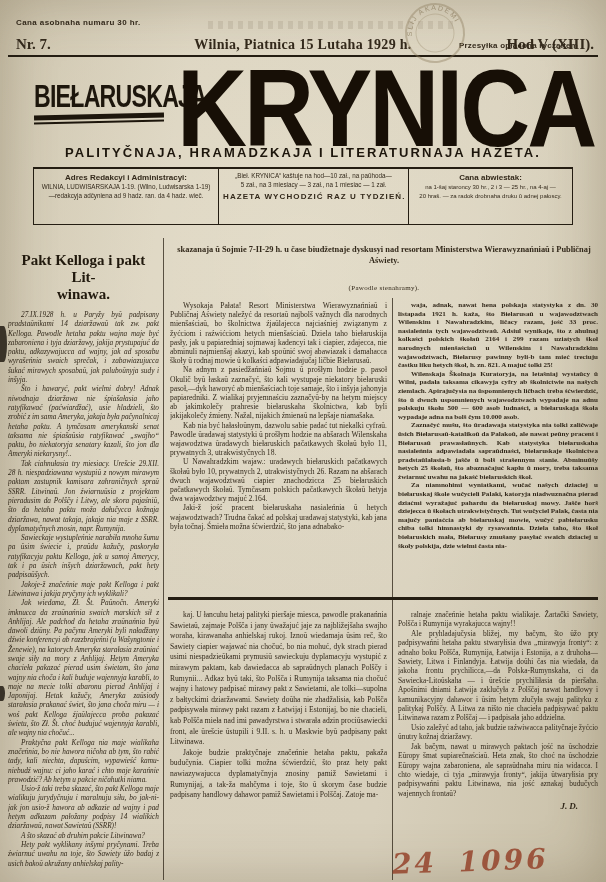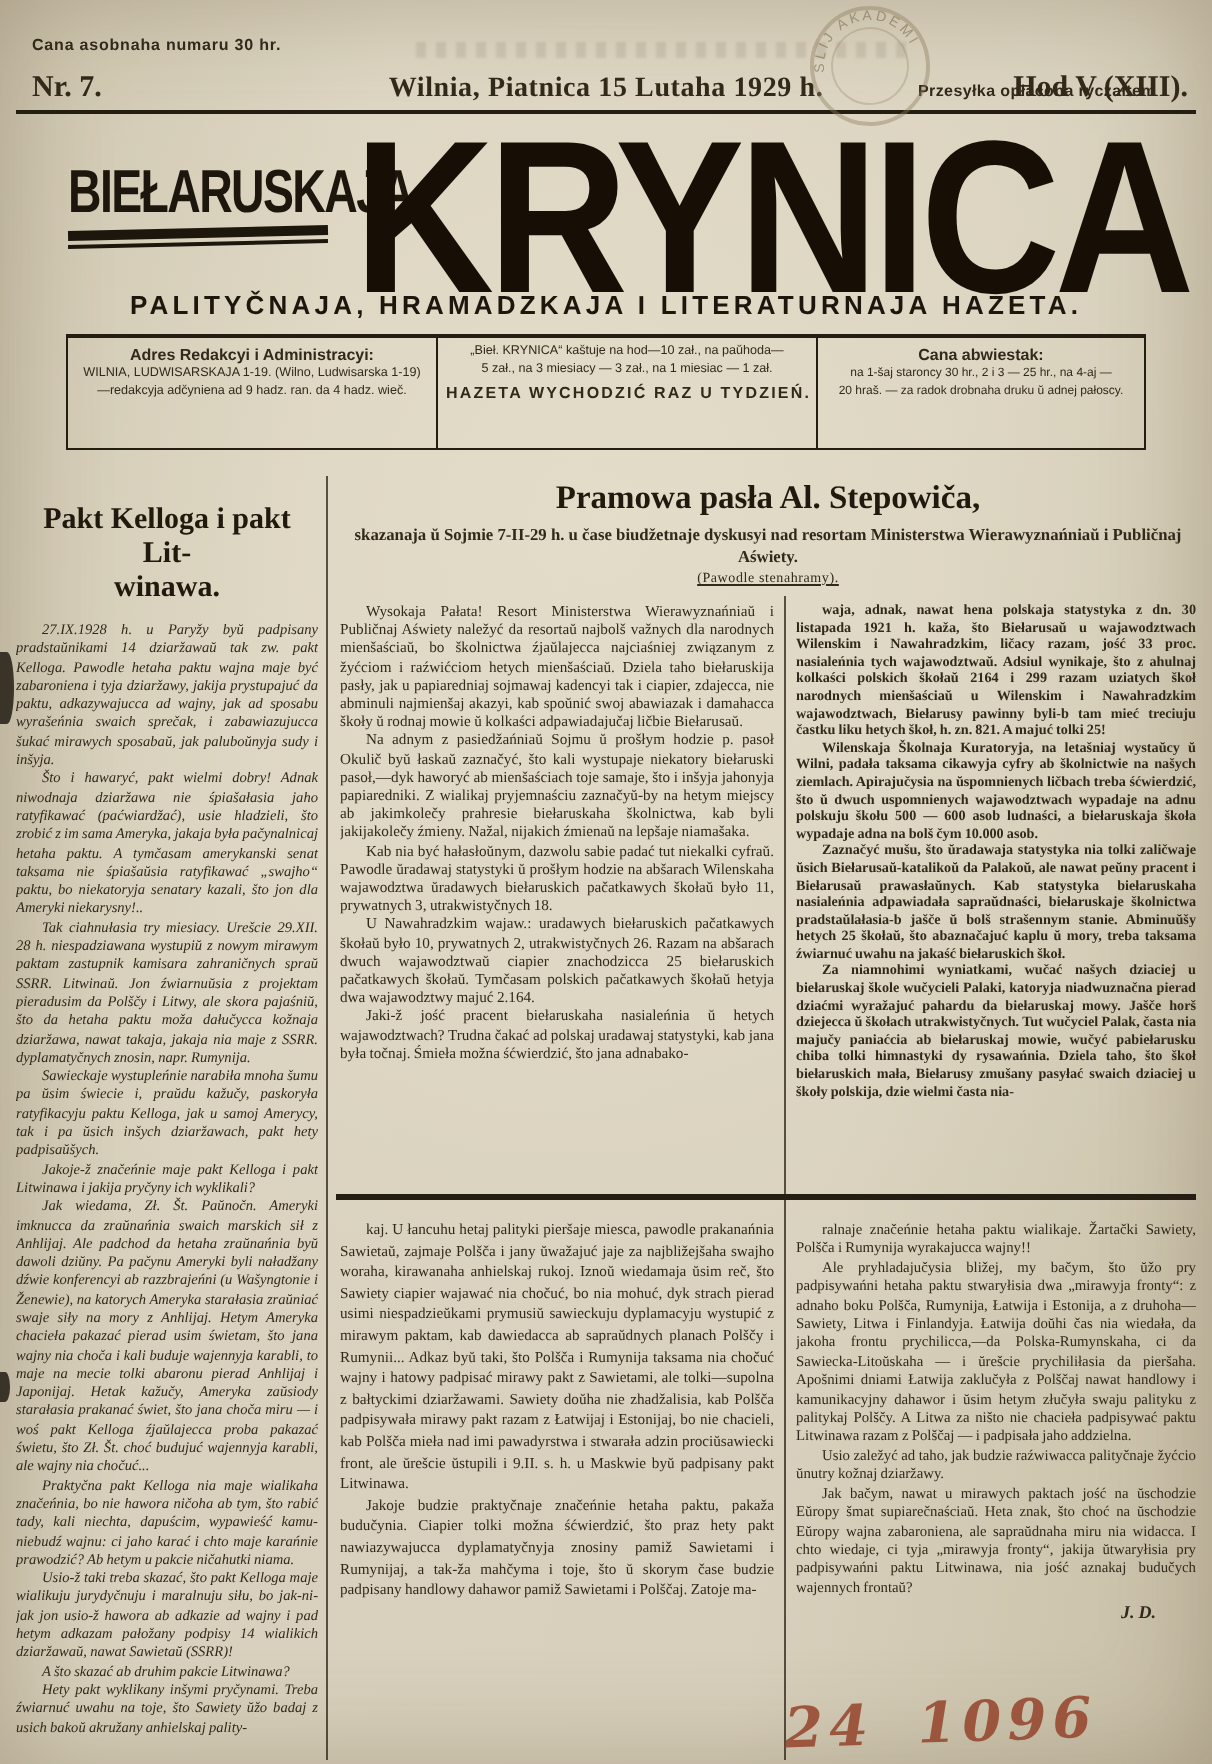--- a/index.html
+++ b/index.html
@@ -47,21 +47,21 @@
   .col{position:absolute;overflow:hidden;}
   .col p{margin:0;text-align:justify;text-indent:13px;word-spacing:-.2px;}
   .col1{left:8px;top:252px;width:151px;height:642px;}
   .col1 p{font-size:7.3px;line-height:9.3px;font-style:italic;}
   .vrule{position:absolute;width:1px;background:rgba(43,34,20,.75);}
   .vrule1{left:163px;top:238px;height:642px;}
   .vrule2{left:392px;top:298px;height:582px;}
   .pram-head{position:absolute;left:170px;top:240px;width:428px;text-align:center;}
   .h-right{font:bold 16.5px/18px "Liberation Serif",serif;color:#21190d;margin:0;}
   .sub-right{font:bold 8.4px/10.5px "Liberation Serif",serif;margin-top:5px;}
-  .stenogram{font:7px/9px "Liberation Serif",serif;margin-top:1px;letter-spacing:.3px;text-decoration:underline;}
+  .stenogram{font:7px/9px "Liberation Serif",serif;margin-top:18px;letter-spacing:.3px;}
   .colA{left:170px;top:301px;width:217px;height:290px;}
   .colA p{font-size:7.6px;line-height:9.2px;}
   .colB{left:398px;top:301px;width:200px;height:294px;}
   .colB p{font-size:7.1px;line-height:8.6px;font-weight:bold;}
   .hrule2{position:absolute;left:168px;top:597px;width:430px;height:2.6px;background:#241d12;}
   .colC{left:170px;top:610px;width:217px;height:268px;}
   .colC p{font-size:7.6px;line-height:10.6px;}
   .colD{left:398px;top:610px;width:200px;height:268px;}
   .colD p{font-size:7.4px;line-height:9.4px;}
   .sig{text-align:right !important;text-indent:0 !important;padding-right:20px;font-style:italic;font-weight:bold;
@@ -133,21 +133,20 @@
     <p>Praktyčna pakt Kelloga nia maje wialikaha značeńnia, bo nie hawora ničoha ab tym, što rabić tady, kali niechta, dapuścim, wypawieść kamu-niebudź wajnu: ci jaho karać i chto maje karańnie prawodzić? Ab hetym u pakcie ničahutki niama.</p>
     <p>Usio-ž taki treba skazać, što pakt Kelloga maje wialikuju jurydyčnuju i maralnuju siłu, bo jak-ni-jak jon usio-ž hawora ab adkazie ad wajny i pad hetym adkazam pałožany podpisy 14 wialikich dziaržawaŭ, nawat Sawietaŭ (SSRR)!</p>
     <p>A što skazać ab druhim pakcie Litwinawa?</p>
     <p>Hety pakt wyklikany inšymi pryčynami. Treba źwiarnuć uwahu na toje, što Sawiety ŭžo badaj z usich bakoŭ akružany anhielskaj pality-</p>
   </div>
 
   <div class="vrule vrule1"></div>
   <div class="vrule vrule2"></div>
 
   <div class="pram-head">
-    <h2 class="h-right">Pramowa pasła Al. Stepowiča,</h2>
     <div class="sub-right">skazanaja ŭ Sojmie 7-II-29 h. u čase biudžetnaje dyskusyi nad resortam Ministerstwa Wierawyznańniaŭ i Publičnaj Aświety.</div>
     <div class="stenogram">(Pawodle stenahramy).</div>
   </div>
 
   <div class="col colA">
     <p>Wysokaja Pałata! Resort Ministerstwa Wierawyznańniaŭ i Publičnaj Aświety naležyć da resortaŭ najbolš važnych dla narodnych mienšaściaŭ, bo školnictwa źjaŭlajecca najciaśniej związanym z žyćciom i raźwićciom hetych mienšaściaŭ. Dziela taho biełaruskija pasły, jak u papiaredniaj sojmawaj kadencyi tak i ciapier, zdajecca, nie abminuli najmienšaj akazyi, kab spoŭnić swoj abawiazak i damahacca škoły ŭ rodnaj mowie ŭ kolkaści adpawiadajučaj ličbie Biełarusaŭ.</p>
     <p>Na adnym z pasiedžańniaŭ Sojmu ŭ prošłym hodzie p. pasoł Okulič byŭ łaskaŭ zaznačyć, što kali wystupaje niekatory biełaruski pasoł,—dyk haworyć ab mienšaściach toje samaje, što i inšyja jahonyja papiaredniki. Z wialikaj pryjemnaściu zaznačyŭ-by na hetym miejscy ab jakimkolečy prahresie biełaruskaha školnictwa, kab byli jakijakolečy źmieny. Nažal, nijakich źmienaŭ na lepšaje niamašaka.</p>
     <p>Kab nia być hałasłoŭnym, dazwolu sabie padać tut niekalki cyfraŭ. Pawodle ŭradawaj statystyki ŭ prošłym hodzie na abšarach Wilenskaha wajawodztwa ŭradawych biełaruskich pačatkawych škołaŭ było 11, prywatnych 3, utrakwistyčnych 18.</p>
     <p>U Nawahradzkim wajaw.: uradawych biełaruskich pačatkawych škołaŭ było 10, prywatnych 2, utrakwistyčnych 26. Razam na abšarach dwuch wajawodztwaŭ ciapier znachodzicca 25 biełaruskich pačatkawych škołaŭ. Tymčasam polskich pačatkawych škołaŭ hetyja dwa wajawodztwy majuć 2.164.</p>
     <p>Jaki-ž jość pracent biełaruskaha nasialeńnia ŭ hetych wajawodztwach? Trudna čakać ad polskaj uradawaj statystyki, kab jana była točnaj. Śmieła možna śćwierdzić, što jana adnabako-</p>

